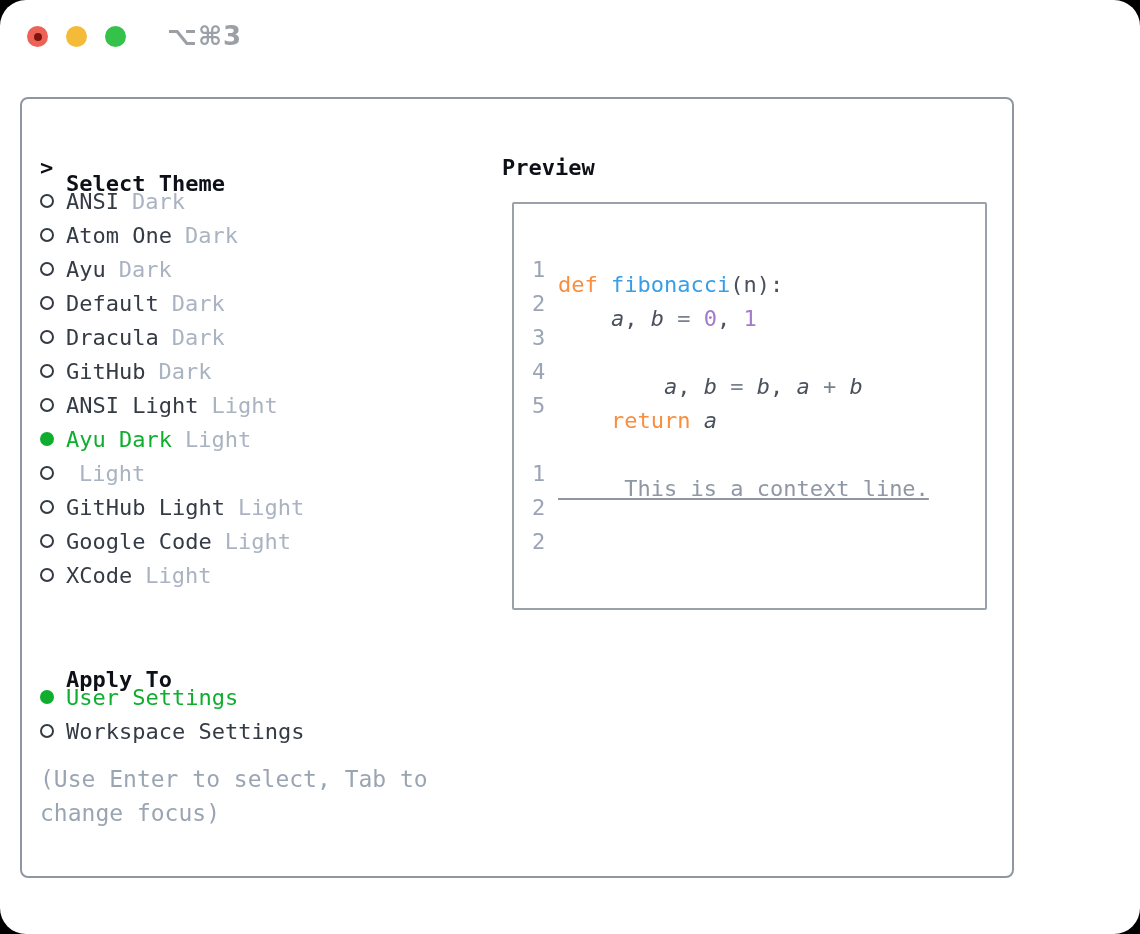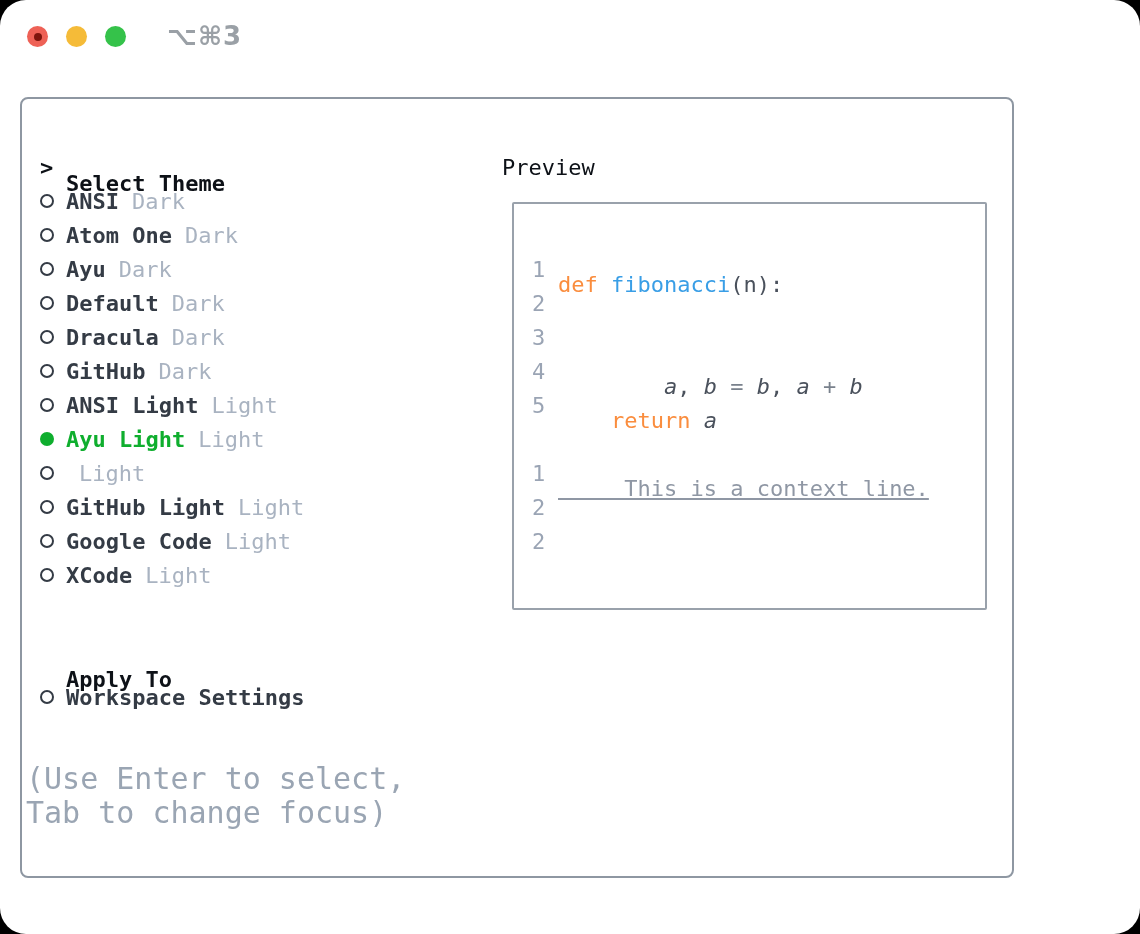--- a/index.html
+++ b/index.html
@@ -37,32 +37,32 @@
     border:2px solid var(--panel_border);border-radius:8px;background:#fff;
     box-sizing:border-box;
   }
   .row{display:flex;align-items:center;height:34px;font-size:22px;white-space:pre;}
   .bullet{width:14px;height:14px;box-sizing:border-box;border-radius:50%;
     border:2px solid var(--item_text);margin-right:12px;flex:none;}
   .bullet.sel{border-color:var(--selected_green);background:var(--selected_green);}
   .ptr{width:14px;margin-right:12px;font-weight:700;color:var(--header_text);flex:none;}
   .hspace{width:26px;flex:none;}
   .hdr{font-weight:700;color:var(--header_text);margin-top:32px;}
-  .tname{color:var(--item_text);font-weight:bold;}
+  .tname{color:var(--item_text);}
   .tname.selname{color:var(--selected_green);}
   .tsuffix{color:var(--variant_text);margin-left:13px;}
   .theme-list{position:absolute;left:18px;top:51px;}
   .apply-block{position:absolute;left:18px;top:547px;text-align:center;}
   .hint{
-    position:absolute;left:4px;top:663px;width:400px;
-    font-size:30px;line-height:34px;color:var(--hint_text);
+    position:absolute;left:18px;top:663px;width:400px;
+    font-size:23px;line-height:34px;color:var(--hint_text);
   }
   
   .preview-label{position:absolute;left:480px;top:51px;height:34px;display:flex;
-    align-items:center;font-size:22px;font-weight:400;color:var(--header_text);}
+    align-items:center;font-size:22px;font-weight:700;color:var(--header_text);}
   .preview-box{
     position:absolute;left:490px;top:103px;width:475px;height:408px;
     border:2px solid var(--preview_border);border-radius:2px;background:#fff;
     box-sizing:border-box;padding:48px 0 0 18px;overflow:hidden;
   }
   .crow{display:flex;height:34px;align-items:center;font-size:22px;white-space:pre;}
   .ln{display:inline-block;width:14px;margin-right:12px;color:var(--line_number);flex:none;}
   .ctext{color:var(--code_text);margin-top:30px;}
   .tok-kw{color:var(--keyword_orange);}
   .tok-fn{color:var(--function_blue);}
@@ -98,44 +98,45 @@
         <span class="hdr">Select Theme</span>
       </div>
 
     <div class="row"><span class="bullet"></span><span class="tname">ANSI</span><span class="tsuffix">Dark</span></div>
         <div class="row"><span class="bullet"></span><span class="tname">Atom One</span><span class="tsuffix">Dark</span></div>
         <div class="row"><span class="bullet"></span><span class="tname">Ayu</span><span class="tsuffix">Dark</span></div>
         <div class="row"><span class="bullet"></span><span class="tname">Default</span><span class="tsuffix">Dark</span></div>
         <div class="row"><span class="bullet"></span><span class="tname">Dracula</span><span class="tsuffix">Dark</span></div>
         <div class="row"><span class="bullet"></span><span class="tname">GitHub</span><span class="tsuffix">Dark</span></div>
         <div class="row"><span class="bullet"></span><span class="tname">ANSI Light</span><span class="tsuffix">Light</span></div>
-        <div class="row"><span class="bullet sel"></span><span class="tname selname">Ayu Light</span><span class="tsuffix">Light</span></div>
+        <div class="row"><span class="bullet sel"></span><span class="tname selname">Ayu Dark</span><span class="tsuffix">Light</span></div>
         <div class="row"><span class="bullet"></span><span class="tsuffix">Light</span></div>
         <div class="row"><span class="bullet"></span><span class="tname">GitHub Light</span><span class="tsuffix">Light</span></div>
         <div class="row"><span class="bullet"></span><span class="tname">Google Code</span><span class="tsuffix">Light</span></div>
         <div class="row"><span class="bullet"></span><span class="tname">XCode</span><span class="tsuffix">Light</span></div>
       </div>
 
     <div class="apply-block">
       <div class="row">
         <span class="hspace"></span>
         <span class="hdr">Apply To</span>
       </div>
 
+    <div class="row"><span class="bullet sel"></span><span class="tname selname">User Settings</span></div>
         <div class="row"><span class="bullet"></span><span class="tname">Workspace Settings</span></div>
       </div>
 
     <div class="hint">(Use Enter to select, Tab to change focus)</div>
 
     <div class="preview-label">Preview</div>
 
     <div class="preview-box">
 
     <div class="crow"><span class="ln">1</span><span class="ctext"><span class="tok-kw">def</span><span> </span><span class="tok-fn">fibonacci</span><span>(n):</span></span></div>
-        <div class="crow"><span class="ln">2</span></div>
+        <div class="crow"><span class="ln">2</span><span class="ctext"><span>    </span><span class="tok-var">a</span><span>, </span><span class="tok-var">b</span><span> </span><span class="tok-op">=</span><span> </span><span class="tok-num">0</span><span>, </span><span class="tok-num">1</span></span></div>
         <div class="crow"><span class="ln">3</span></div>
         <div class="crow"><span class="ln">4</span><span class="ctext"><span>        </span><span class="tok-var">a</span><span>, </span><span class="tok-var">b</span><span> </span><span class="tok-op">=</span><span> </span><span class="tok-var">b</span><span>, </span><span class="tok-var">a</span><span> </span><span class="tok-op">+</span><span> </span><span class="tok-var">b</span></span></div>
         <div class="crow"><span class="ln">5</span><span class="ctext"><span>    </span><span class="tok-kw">return</span><span> </span><span class="tok-var">a</span></span></div>
         <div class="crow"><span class="ln"></span><span class="ctext"></span></div>
         <div class="crow"><span class="ln">1</span><span class="ctext"><span class="tok-ctx">     This is a context line.</span></span></div>
         <div class="crow"><span class="ln">2</span></div>
         <div class="crow"><span class="ln">2</span></div>
       </div>
 
   </div>

